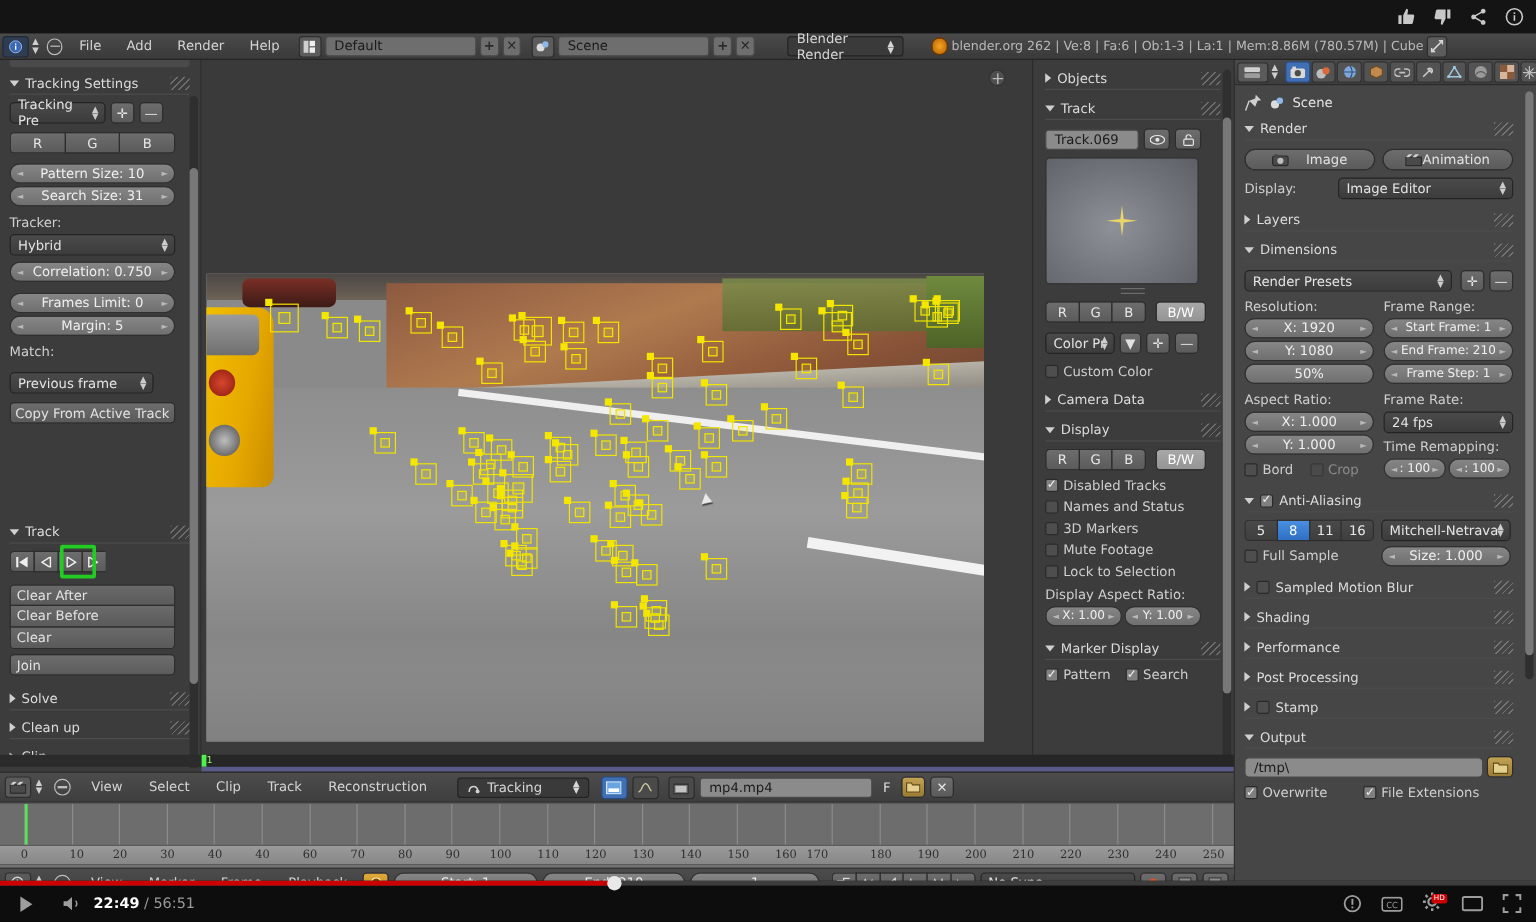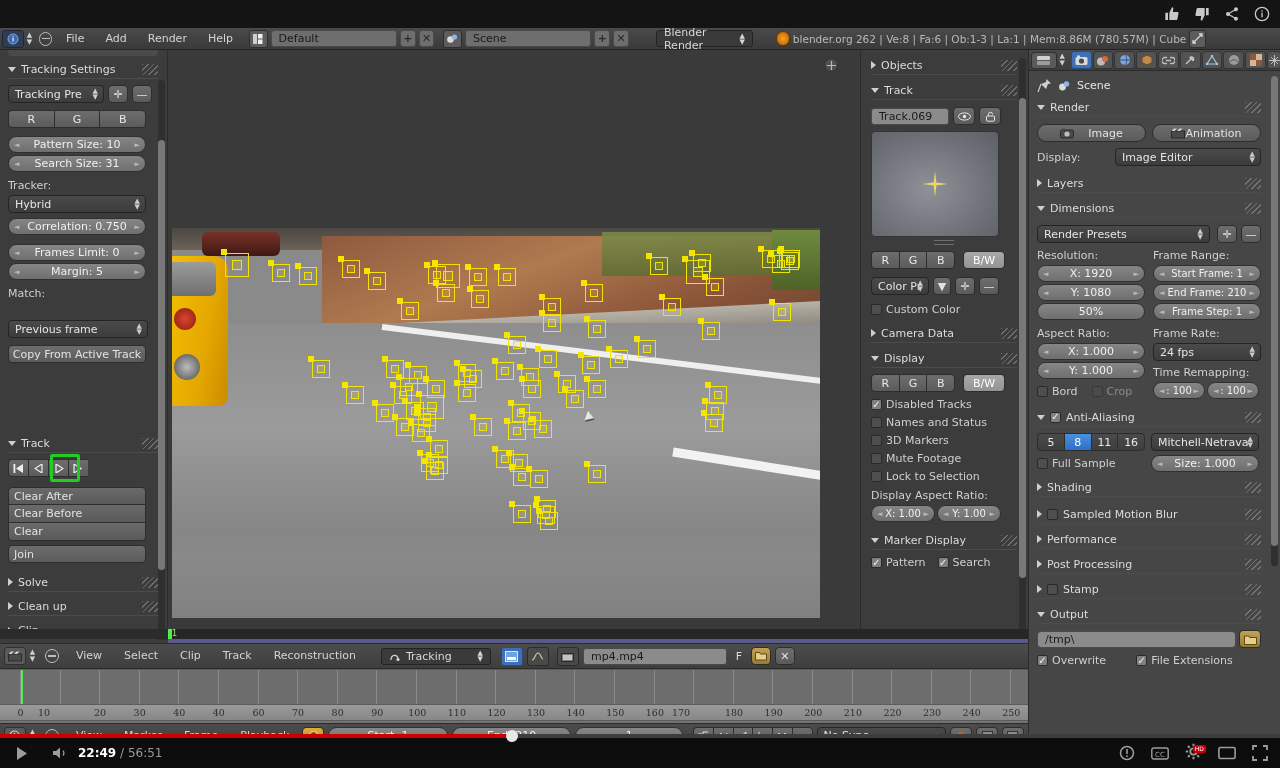--- a/index.html
+++ b/index.html
@@ -189,21 +189,21 @@
       <div style="position:absolute;left:8px;top:-4px;width:150px;height:10px;background:#4a4a4a;border-radius:3px;"></div>
 
       <div style="position:absolute;left:8px;top:10px;width:150px;">
         <div class="pheader">
           <span class="tri open"></span>
           <span>Tracking Settings</span>
           <span class="corner"></span>
         </div>
 
         <div class="row" style="margin-top:6px;">
-          <div class="enum" style="width:96px;">
+          <div class="enum" style="width:80px;">
             <span>Tracking Pre</span>
             <span class="ud">▲<br>▼</span>
           </div>
           <div class="btn" style="width:20px;">✛</div>
           <div class="btn" style="width:20px;">—</div>
         </div>
 
         <div class="seg" style="margin-top:7px;width:138px;">
           <div class="s">R</div>
           <div class="s">G</div>
@@ -217,21 +217,21 @@
         <div class="enum" style="margin-top:3px;width:138px;">
           <span>Hybrid</span>
           <span class="ud">▲<br>▼</span>
         </div>
         <div class="num" style="margin-top:5px;width:138px;">Correlation: 0.750</div>
 
         <div class="num" style="margin-top:9px;width:138px;">Frames Limit: 0</div>
         <div class="num" style="margin-top:2px;width:138px;">Margin: 5</div>
 
         <div class="lbl" style="margin-top:7px;">Match:</div>
-        <div class="enum" style="margin-top:20px;width:140px;">
+        <div class="enum" style="margin-top:10px;width:120px;">
           <span>Previous frame</span>
           <span class="ud">▲<br>▼</span>
         </div>
 
         <div class="btn" style="margin-top:7px;width:138px;justify-content:center;">Copy From Active Track</div>
       </div>
 
       <div style="position:absolute;left:8px;top:384px;width:150px;">
         <div class="pheader">
           <span class="tri open"></span>
@@ -1032,29 +1032,29 @@
           </div>
         </div>
         <div class="row" style="margin-top:4px;gap:6px;">
           <div class="row" style="width:108px;">
             <span class="cbox"></span>
             <span class="lbl">Full Sample</span>
           </div>
           <div class="num" style="width:108px;">Size: 1.000</div>
         </div>
 
-        <div class="pheader" style="margin-top:6px;">
-          <span class="tri"></span>
-          <span>Shading</span>
-          <span class="corner"></span>
-        </div>
         <div class="pheader" style="margin-top:8px;">
           <span class="tri"></span>
           <span class="cbox"></span>
           <span>Sampled Motion Blur</span>
+          <span class="corner"></span>
+        </div>
+        <div class="pheader" style="margin-top:6px;">
+          <span class="tri"></span>
+          <span>Shading</span>
           <span class="corner"></span>
         </div>
         <div class="pheader" style="margin-top:6px;">
           <span class="tri"></span>
           <span>Performance</span>
           <span class="corner"></span>
         </div>
         <div class="pheader" style="margin-top:6px;">
           <span class="tri"></span>
           <span>Post Processing</span>
@@ -1183,21 +1183,21 @@
           <div class="tickline" style="left: 812px; height: 34px;"></div>
           <div class="tickline" style="left: 851.6px; height: 34px;"></div>
           <div class="tickline" style="left: 891.2px; height: 34px;"></div>
           <div class="tickline" style="left: 930.8px; height: 34px;"></div>
           <div class="tickline" style="left: 970.4px; height: 34px;"></div>
           <div class="tickline" style="left: 1010px; height: 34px;"></div>
         </div>
       <div style="position:absolute;left:0;top:34px;width:1028px;height:17px;background:linear-gradient(#9a9a9a,#878787);border-top:1px solid #5c5c5c;border-bottom:1px solid #5c5c5c;">
         <div id="tlticks">
             <div class="tick" style="left: 17.4px;">0</div>
-            <div class="tick" style="left: 38px;">10</div>
+            <div class="tick" style="left: 58px;">10</div>
             <div class="tick" style="left: 94px;">20</div>
             <div class="tick" style="left: 133.6px;">30</div>
             <div class="tick" style="left: 173.2px;">40</div>
             <div class="tick" style="left: 212.8px;">40</div>
             <div class="tick" style="left: 252.4px;">60</div>
             <div class="tick" style="left: 292px;">70</div>
             <div class="tick" style="left: 331.6px;">80</div>
             <div class="tick" style="left: 371.2px;">90</div>
             <div class="tick" style="left: 408.2px;">100</div>
             <div class="tick" style="left: 447.8px;">110</div>

